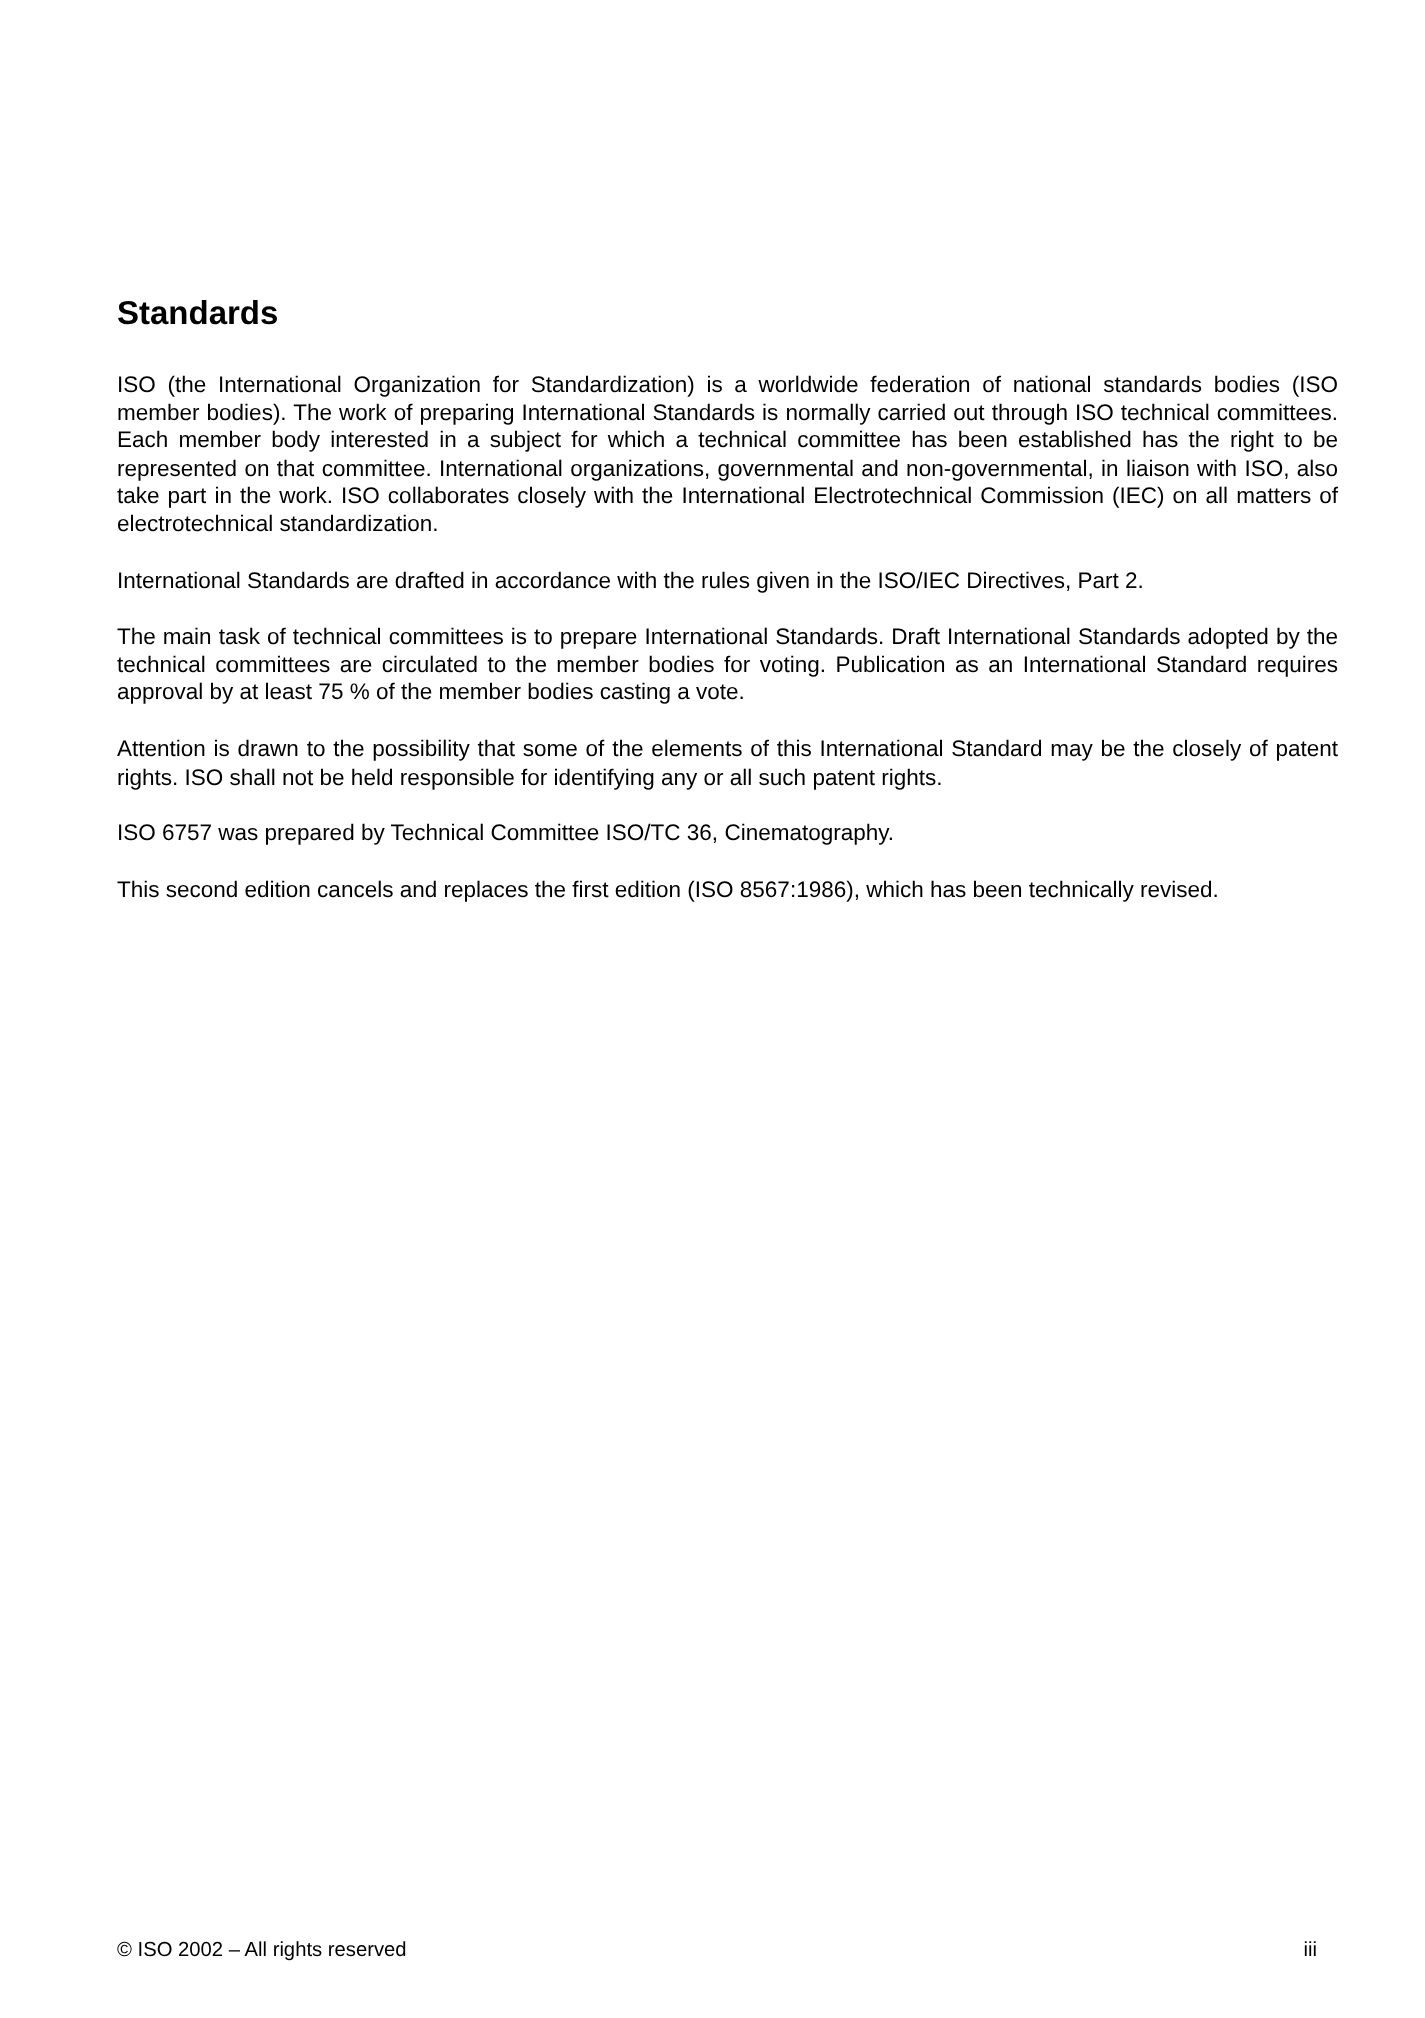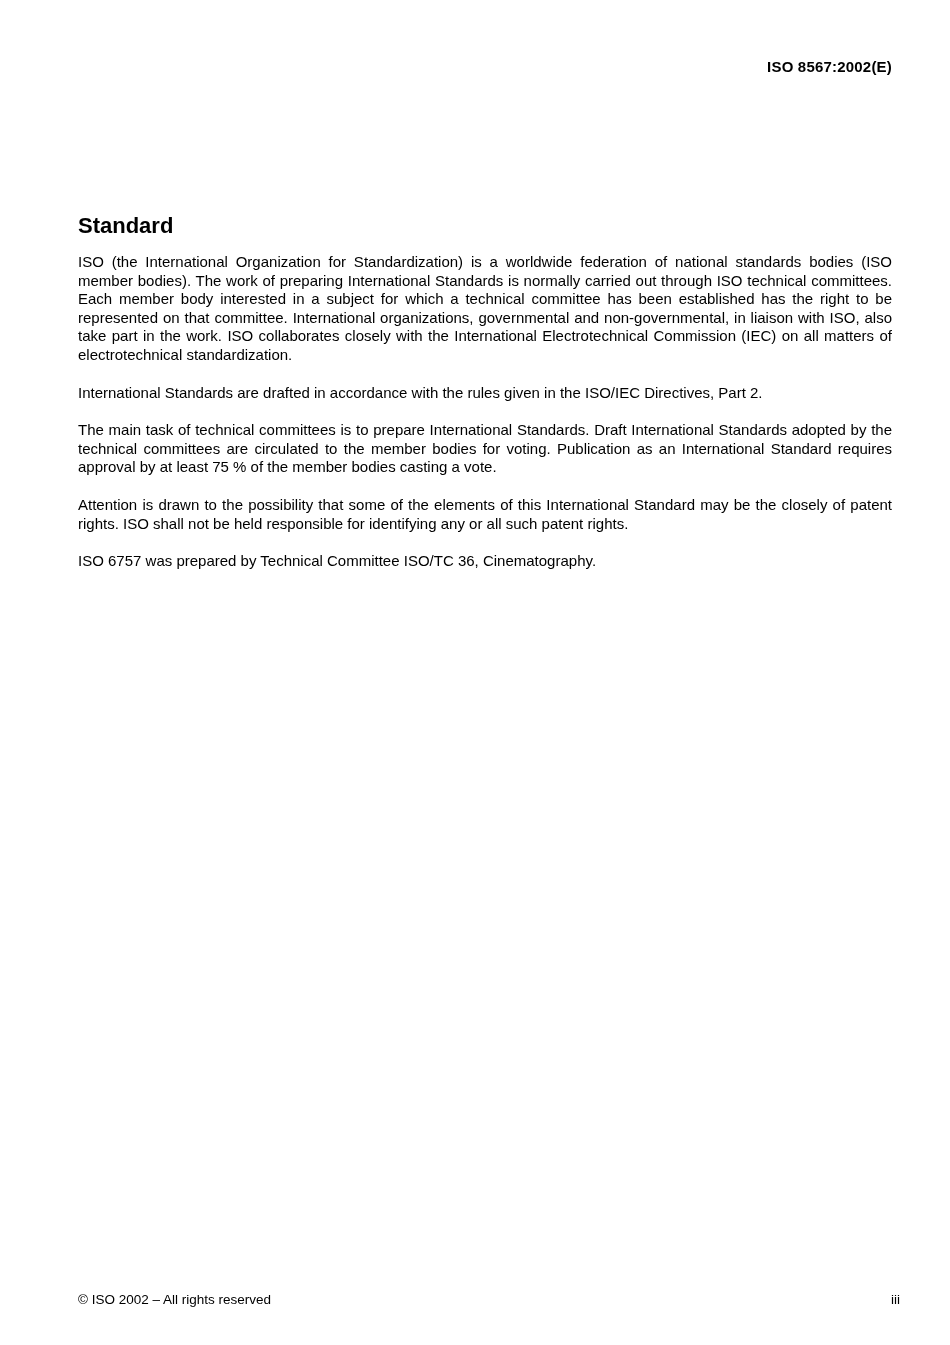--- a/index.html
+++ b/index.html
@@ -23,61 +23,59 @@
     font-size: 15px;
     font-weight: bold;
     letter-spacing: 0.2px;
   }
   .doc-title {
     margin: 138px 0 0 0;
     font-size: 22px;
     font-weight: bold;
   }
   .content {
-    margin-top: 14px;
+    margin-top: 26px;
   }
   .content p {
     margin: 0 0 19px 0;
     font-size: 15px;
     line-height: 18.6px;
     text-align: justify;
   }
   .content p.no-justify {
     text-align: left;
   }
   .italic {
   }
   .doc-footer {
     position: absolute;
     left: 78px;
-    right: 50px;
+    right: 72px;
     bottom: 38px;
     display: flex;
     justify-content: space-between;
     align-items: baseline;
     font-size: 13.5px;
   }
 </style>
 </head>
 <body>
 
 <div class="page">
 
-  <div class="doc-header">
-    <span>ISO 8567:2002(E)</span>
-  </div>
 
-  <h1 class="doc-title">Standard</h1>
+  <h1 class="doc-title">Standards</h1>
 
   <div class="content">
     <p>ISO (the International Organization for Standardization) is a worldwide federation of national standards bodies (ISO member bodies). The work of preparing International Standards is normally carried out through ISO technical committees. Each member body interested in a subject for which a technical committee has been established has the right to be represented on that committee. International organizations, governmental and non-governmental, in liaison with ISO, also take part in the work. ISO collaborates closely with the International Electrotechnical Commission (IEC) on all matters of electrotechnical standardization.</p>
     <p class="no-justify">International Standards are drafted in accordance with the rules given in the ISO/IEC Directives, Part 2.</p>
     <p>The main task of technical committees is to prepare International Standards. Draft International Standards adopted by the technical committees are circulated to the member bodies for voting. Publication as an International Standard requires approval by at least 75 % of the member bodies casting a vote.</p>
     <p>Attention is drawn to the possibility that some of the elements of this International Standard may be the closely of patent rights. ISO shall not be held responsible for identifying any or all such patent rights.</p>
     <p class="no-justify"><span>ISO 6757 was prepared by Technical Committee ISO/TC 36, </span><span class="italic">Cinematography</span><span>.</span></p>
+    <p class="no-justify">This second edition cancels and replaces the first edition (ISO 8567:1986), which has been technically revised.</p>
   </div>
 
   <div class="doc-footer">
     <span>© ISO 2002 – All rights reserved</span>
     <span>iii</span>
   </div>
 
 </div>
 
 </body></html>

